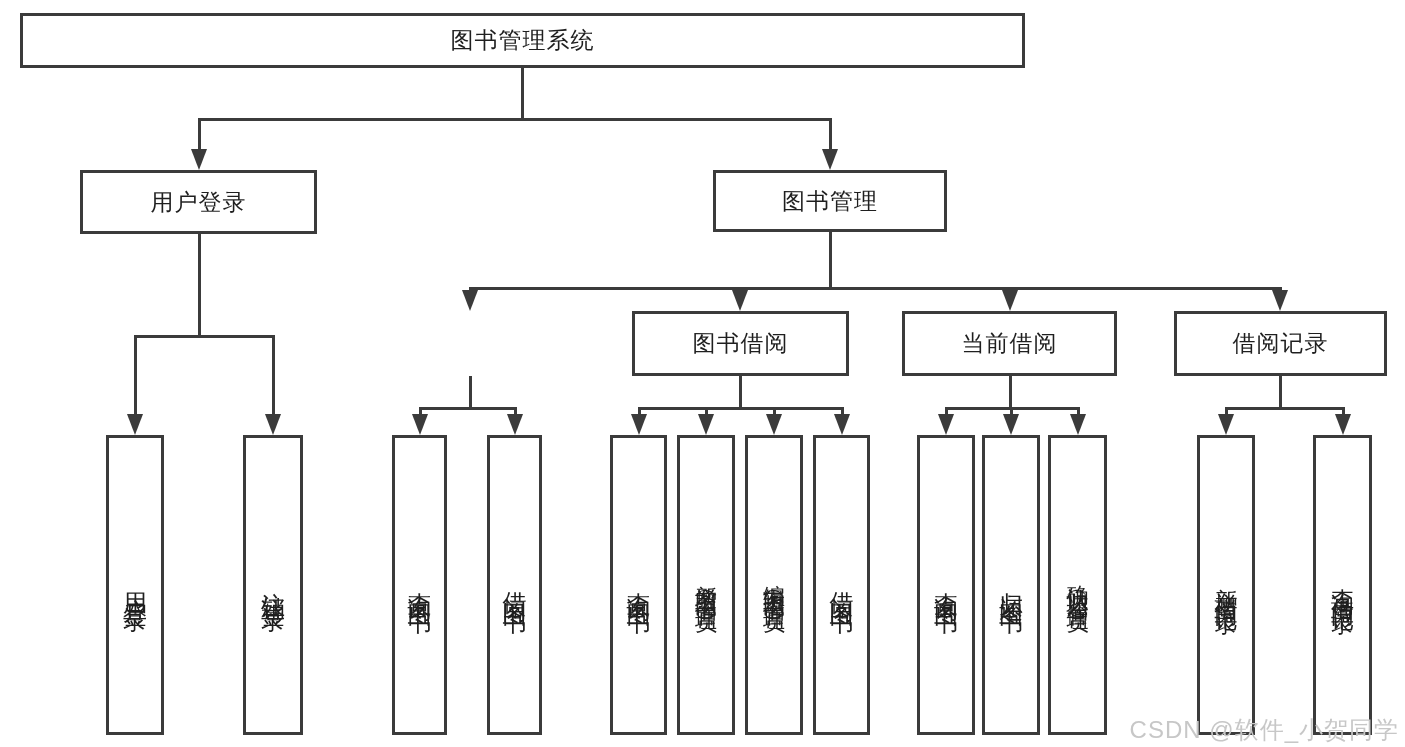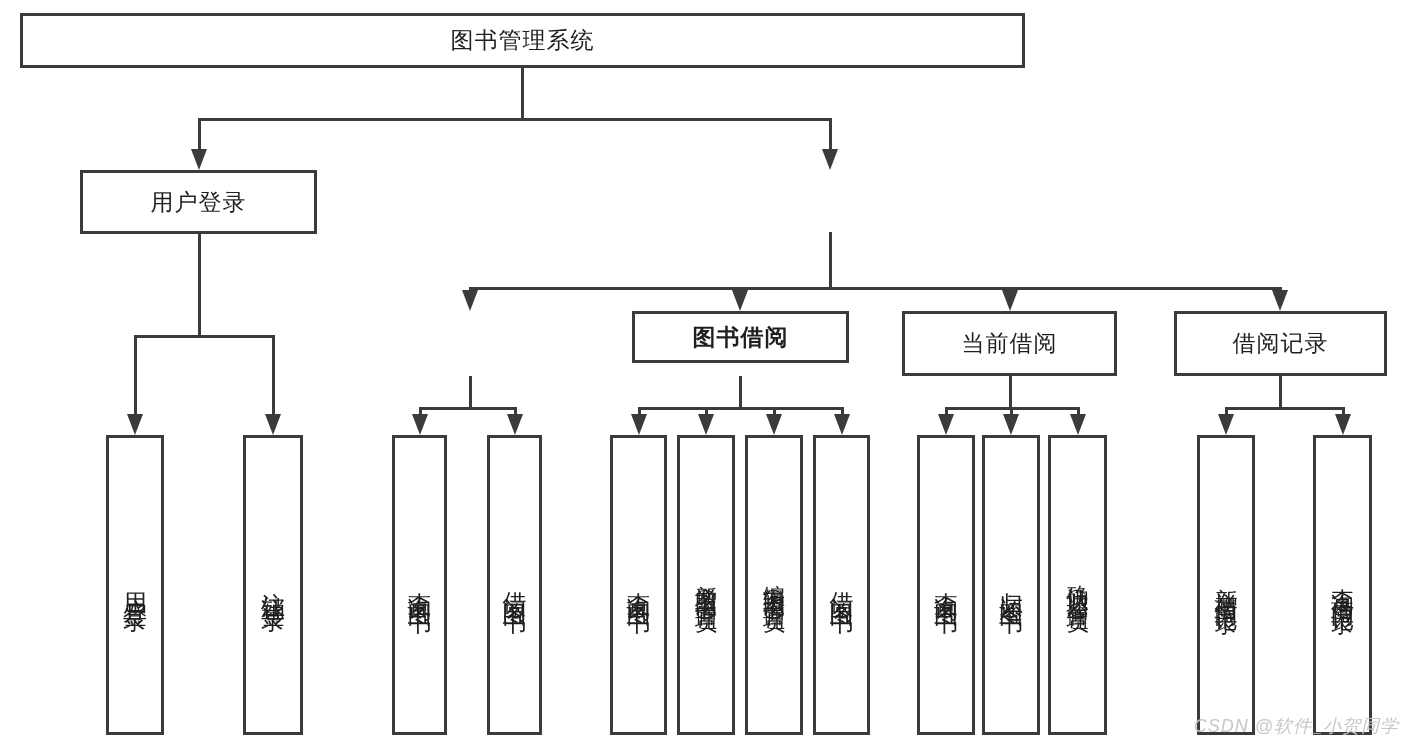--- a/index.html
+++ b/index.html
@@ -38,38 +38,38 @@
   .hline{position:absolute;height:3px;background:var(--line);}
   .arrow{
     position:absolute;width:0;height:0;
     border-left:8px solid transparent;
     border-right:8px solid transparent;
     border-top:21px solid var(--line);
   }
   .watermark{
     position:absolute;
     right:6px;top:714px;
-    font-size:18px;
+    font-size:24px;
     color:var(--wm);
     letter-spacing:1px;
     z-index:5;
     white-space:nowrap;
-    font-style:italic;
   }
 </style>
 </head>
 <body>
 
 <div id="canvas">
 
   <div class="box" style="left:20px;top:13px;width:1005px;height:55px;">图书管理系统</div>
 
   <div class="box" style="left:80px;top:170px;width:237px;height:64px;">用户登录</div>
+  <div class="box" style="left:713px;top:170px;width:234px;height:62px;">图书管理</div>
 
-  <div class="box" style="left:632px;top:311px;width:217px;height:52px;font-weight:bold;">图书借阅</div>
+  <div class="box" style="left:632px;top:311px;width:217px;height:65px;">图书借阅</div>
   <div class="box" style="left:1174px;top:311px;width:213px;height:65px;">借阅记录</div>
   <div class="box" style="left:902px;top:311px;width:215px;height:65px;">当前借阅</div>
 
   <div class="box leaf" style="left:106px;top:435px;width:58px;height:300px;">用户登录</div>
   <div class="box leaf" style="left:243px;top:435px;width:60px;height:300px;">注销登录</div>
 
   <div class="box leaf" style="left:392px;top:435px;width:55px;height:300px;">查询图书</div>
   <div class="box leaf" style="left:487px;top:435px;width:55px;height:300px;">借阅图书</div>
 
   <div class="box leaf" style="left:610px;top:435px;width:57px;height:300px;">查询图书</div>

